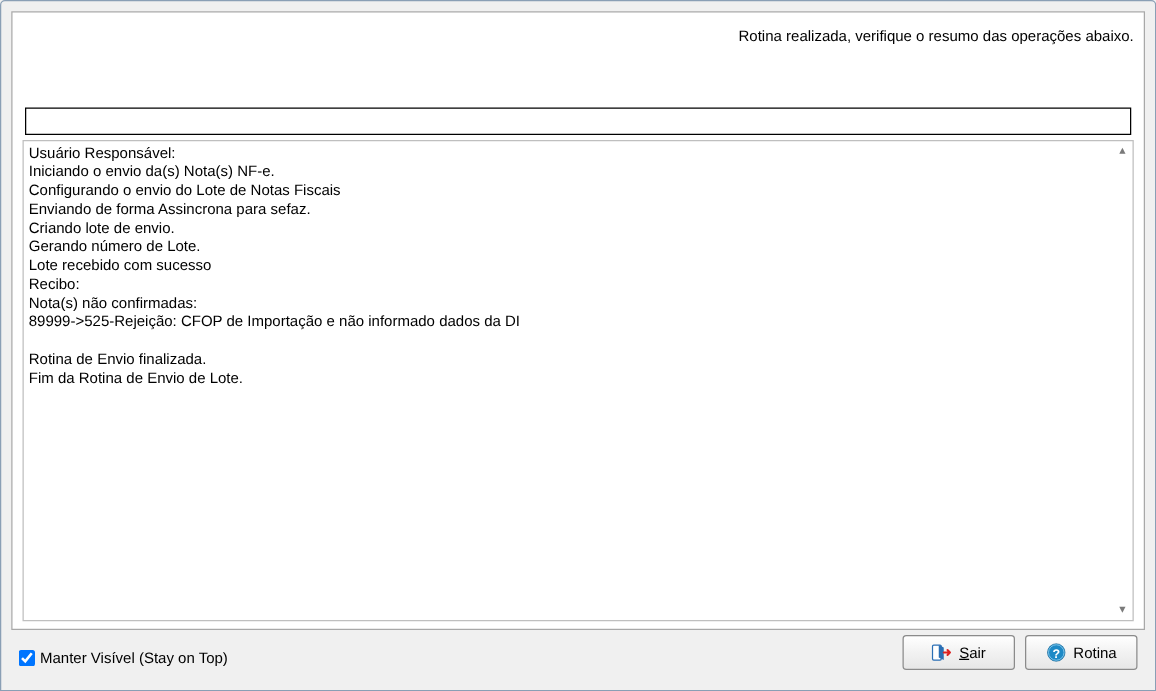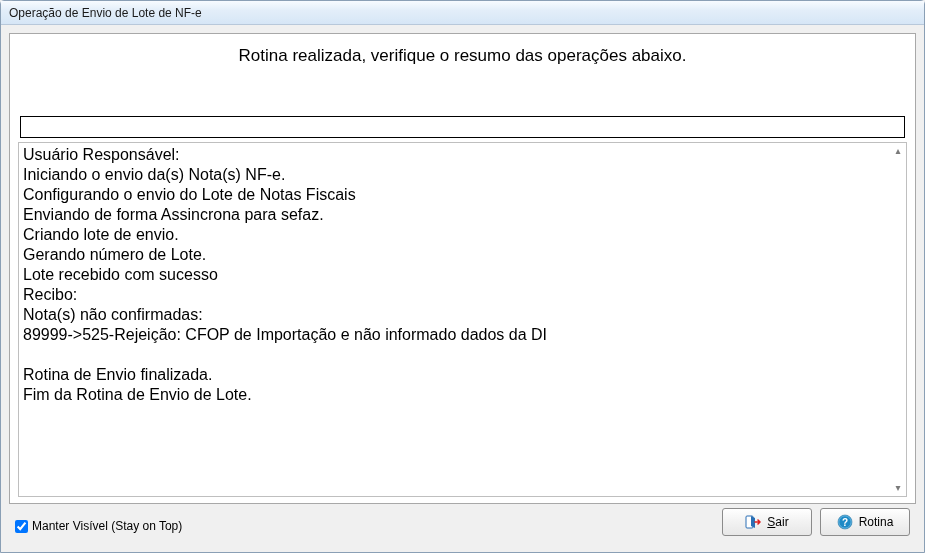--- a/index.html
+++ b/index.html
@@ -40,22 +40,22 @@
     .panel {
       flex: 1;
       border: 1px solid #a8a8a8;
       background: #fff;
       display: flex;
       flex-direction: column;
       padding: 8px 8px 6px 8px;
       overflow: hidden;
     }
     .status-text {
-      text-align: center;
-      font-size: 17px;
+      text-align: right;
+      font-size: 12px;
       padding: 4px 0 14px 0;
       color: #000;
     }
     .spacer-buffer {
       height: 36px;
     }
     .progress-frame {
       border: 1px solid #000;
       height: 22px;
       margin: 0 2px 4px 2px;
@@ -66,21 +66,21 @@
       position: relative;
       border: 1px solid #bfbfbf;
       background: #fff;
       overflow: hidden;
     }
     .log-area {
       width: 100%;
       height: 100%;
       padding: 2px 4px;
       font-family: Tahoma, "Segoe UI", Arial, sans-serif;
-      font-size: 16px;
+      font-size: 12px;
       line-height: 1.25;
       white-space: pre-wrap;
       overflow-y: auto;
       color: #000;
     }
     .scroll-hint-up, .scroll-hint-down {
       position: absolute;
       right: 2px;
       width: 12px;
       height: 12px;
@@ -126,23 +126,20 @@
       padding: 0 10px;
     }
     .btn .u { text-decoration: underline; }
     .icon { display: inline-flex; align-items: center; justify-content: center; }
     .icon svg { display: block; }
   </style>
 </head>
 <body>
 
 <div class="window">
-  <div class="titlebar">
-    <span>Operação de Envio de Lote de NF-e</span>
-  </div>
 
   <div class="client">
     <div class="panel">
 
       <div class="status-text">Rotina realizada, verifique o resumo das operações abaixo.</div>
 
       <div class="spacer-buffer"></div>
 
       <div class="progress-frame"></div>
 

